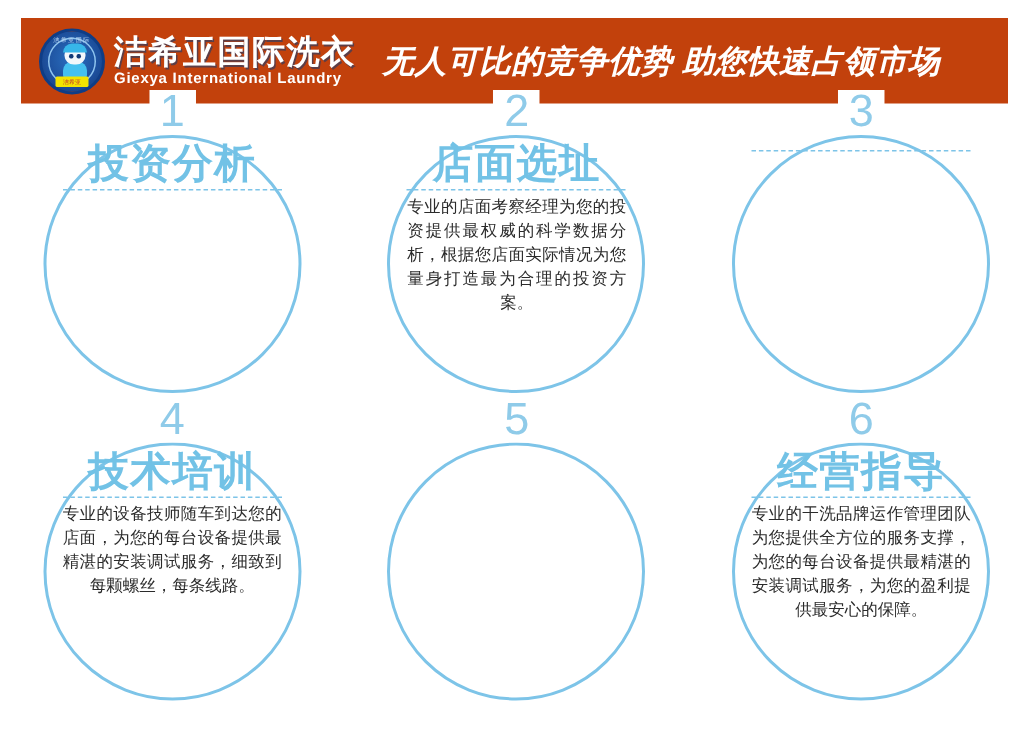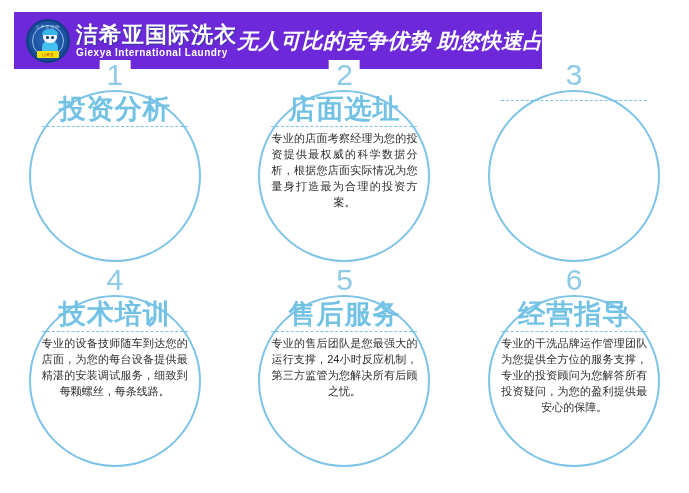--- a/index.html
+++ b/index.html
@@ -13,23 +13,23 @@
     font-family: "Liberation Sans", "DejaVu Sans", sans-serif;
     overflow: hidden;
     position: relative;
   }
 
   
   .banner {
     position: absolute;
     left: 14px;
     top: 12px;
-    width: 528px;
+    width: 658px;
     height: 57px;
-    background: #6d28d9;
+    background: #c2410c;
     display: flex;
     align-items: center;
     box-sizing: border-box;
   }
   .logo-block {
     display: flex;
     align-items: center;
     margin-left: 12px;
     flex: 0 0 auto;
   }
@@ -130,20 +130,21 @@
   }
   .logo-en {
     font-size: 10px;
     font-weight: bold;
     color: #ffffff;
     letter-spacing: .5px;
     line-height: 12px;
     white-space: nowrap;
   }
   .tagline {
+    margin-left: 18px;
     font-size: 21px;
     font-weight: bold;
     font-style: italic;
     color: #ffffff;
     letter-spacing: .5px;
     white-space: nowrap;
   }
 
   
   .grid {
@@ -280,30 +281,25 @@
     <div class="inner">
       <div class="title">技术培训</div>
       <div class="divider"></div>
       <div class="desc">专业的设备技师随车到达您的店面，为您的每台设备提供最精湛的安装调试服务，细致到每颗螺丝，每条线路。</div>
     </div>
   </div>
 
   <div class="cell">
     <div class="circle"></div>
     <div class="num">5</div>
-    <div class="inner">
-      <div class="title">售后服务</div>
-      <div class="divider"></div>
-      <div class="desc">专业的售后团队是您最强大的运行支撑，24小时反应机制，第三方监管为您解决所有后顾之忧。</div>
-    </div>
   </div>
 
   <div class="cell">
     <div class="circle"></div>
     <div class="num">6</div>
     <div class="inner">
       <div class="title">经营指导</div>
       <div class="divider"></div>
-      <div class="desc">专业的干洗品牌运作管理团队为您提供全方位的服务支撑，专业的投资顾问为您解答所有投资疑问，为您的盈利提供最安心的保障。</div>
+      <div class="desc">专业的干洗品牌运作管理团队为您提供全方位的服务支撑，为您的每台设备提供最精湛的安装调试服务，为您的盈利提供最安心的保障。</div>
     </div>
   </div>
 
 </div>
 
 </body></html>

